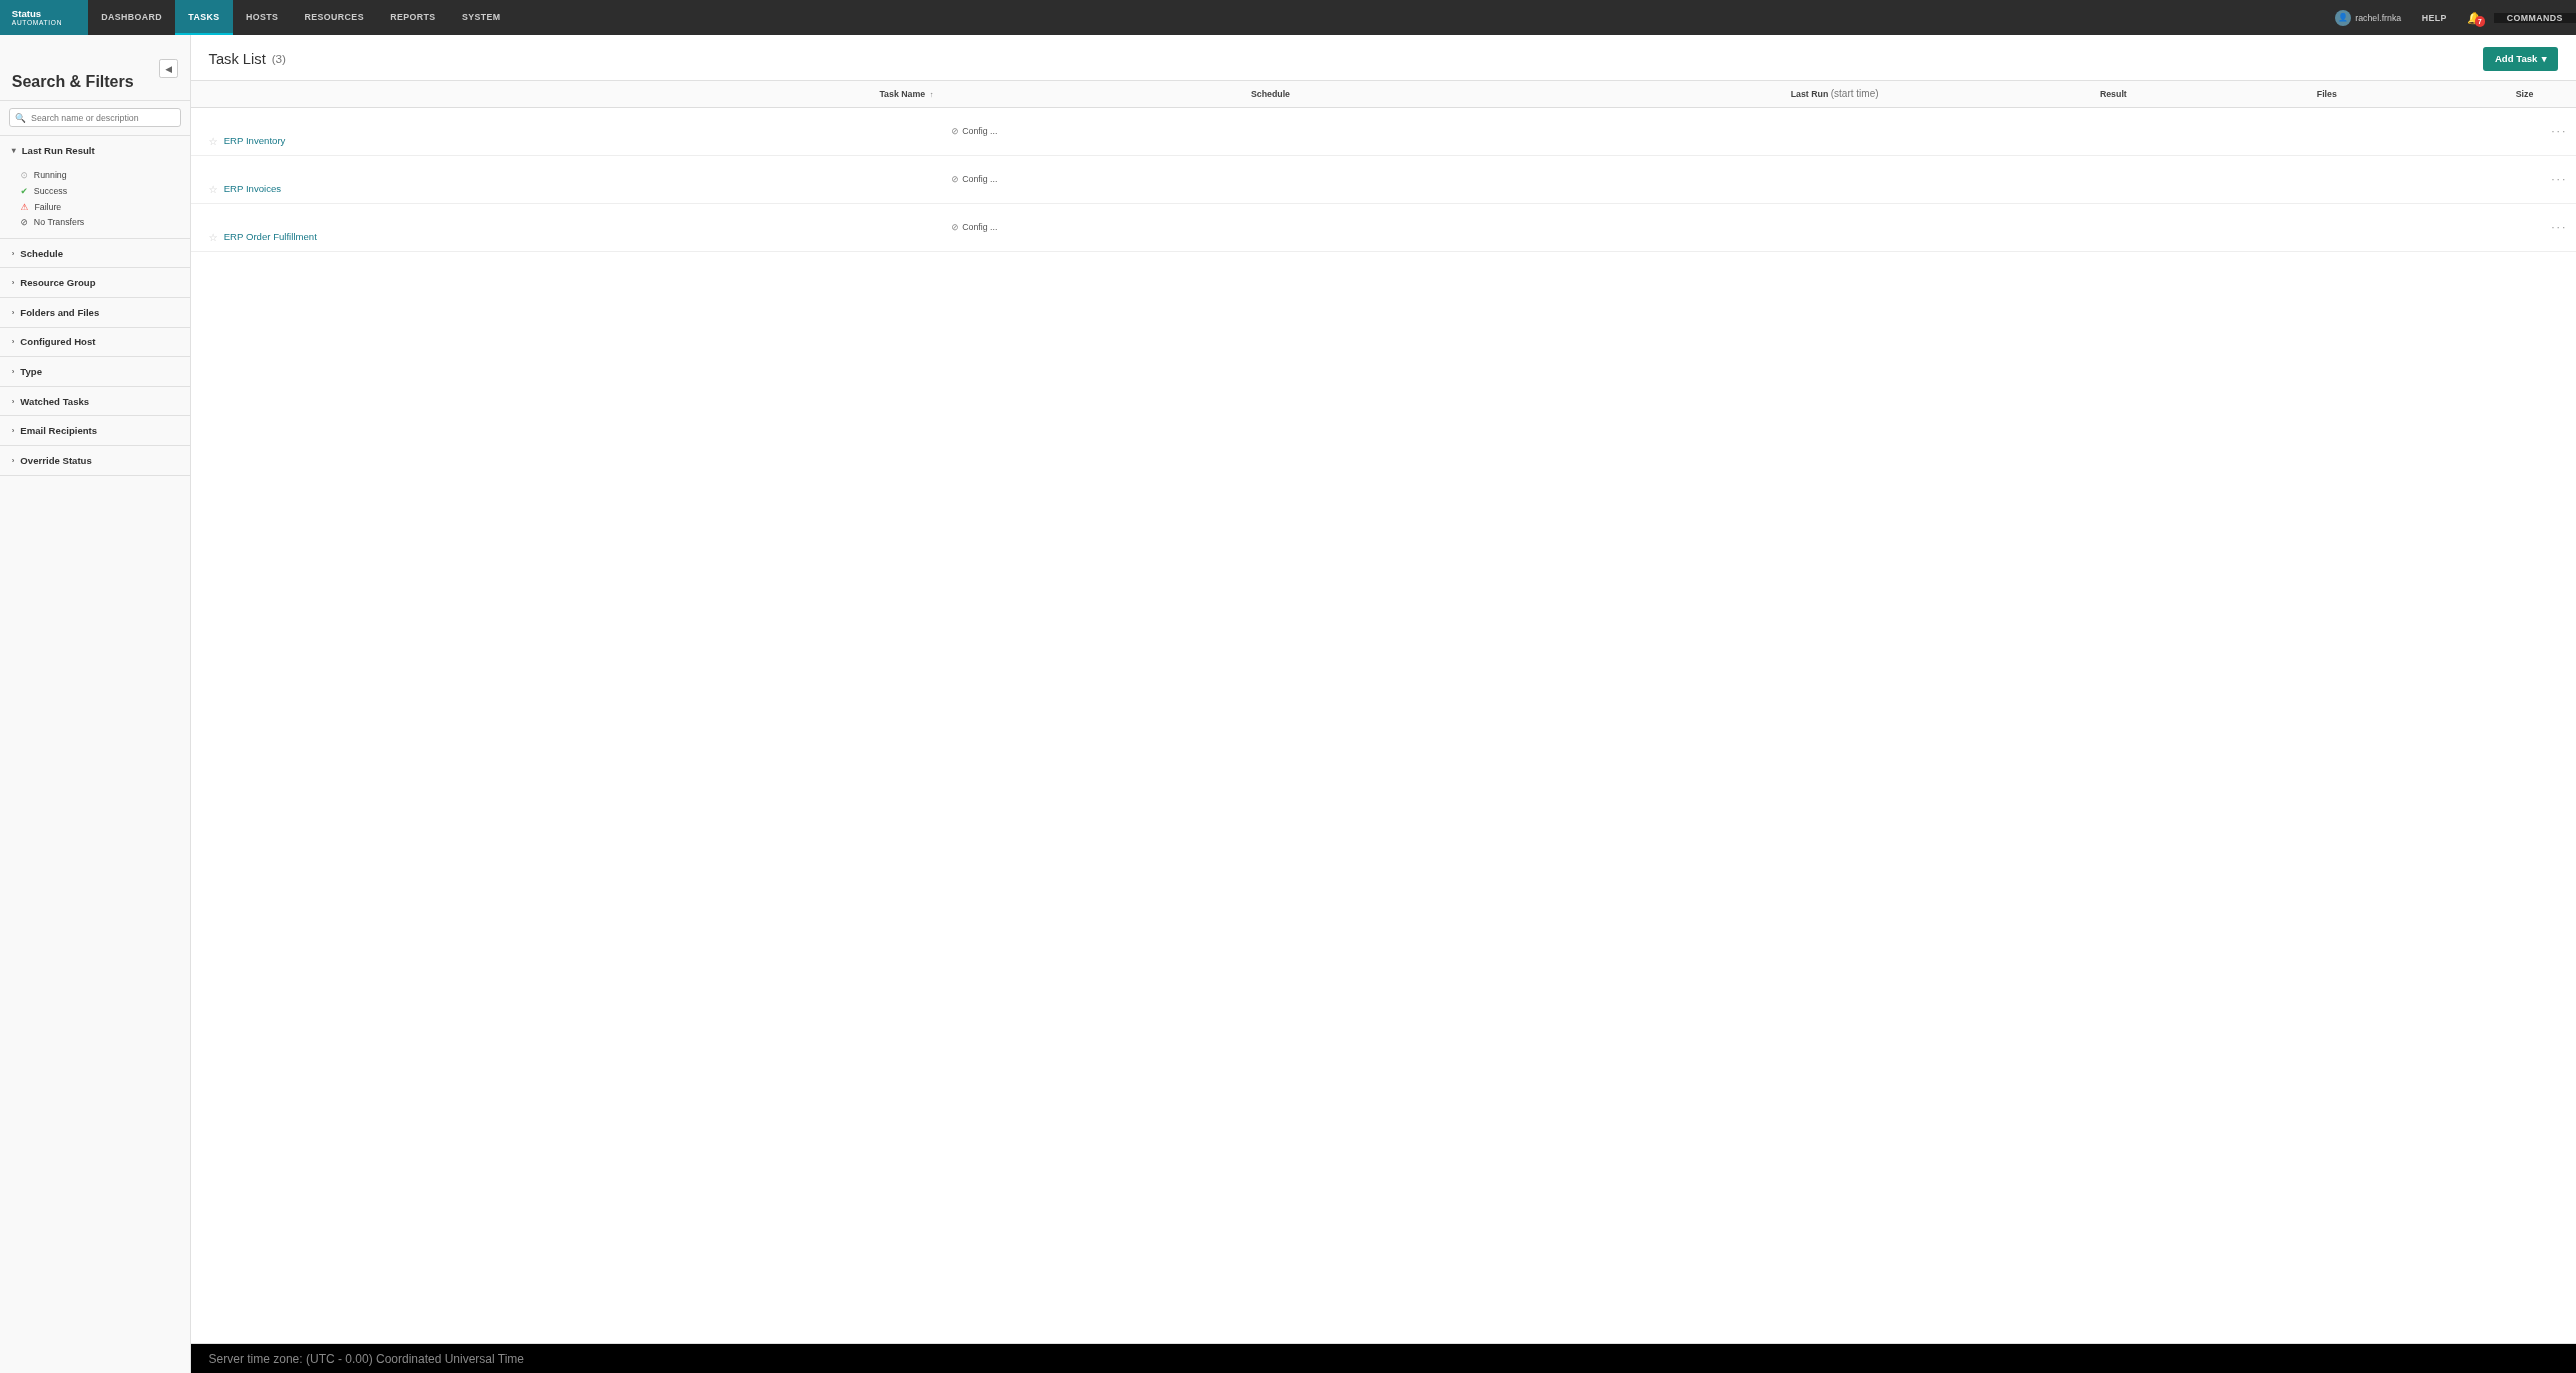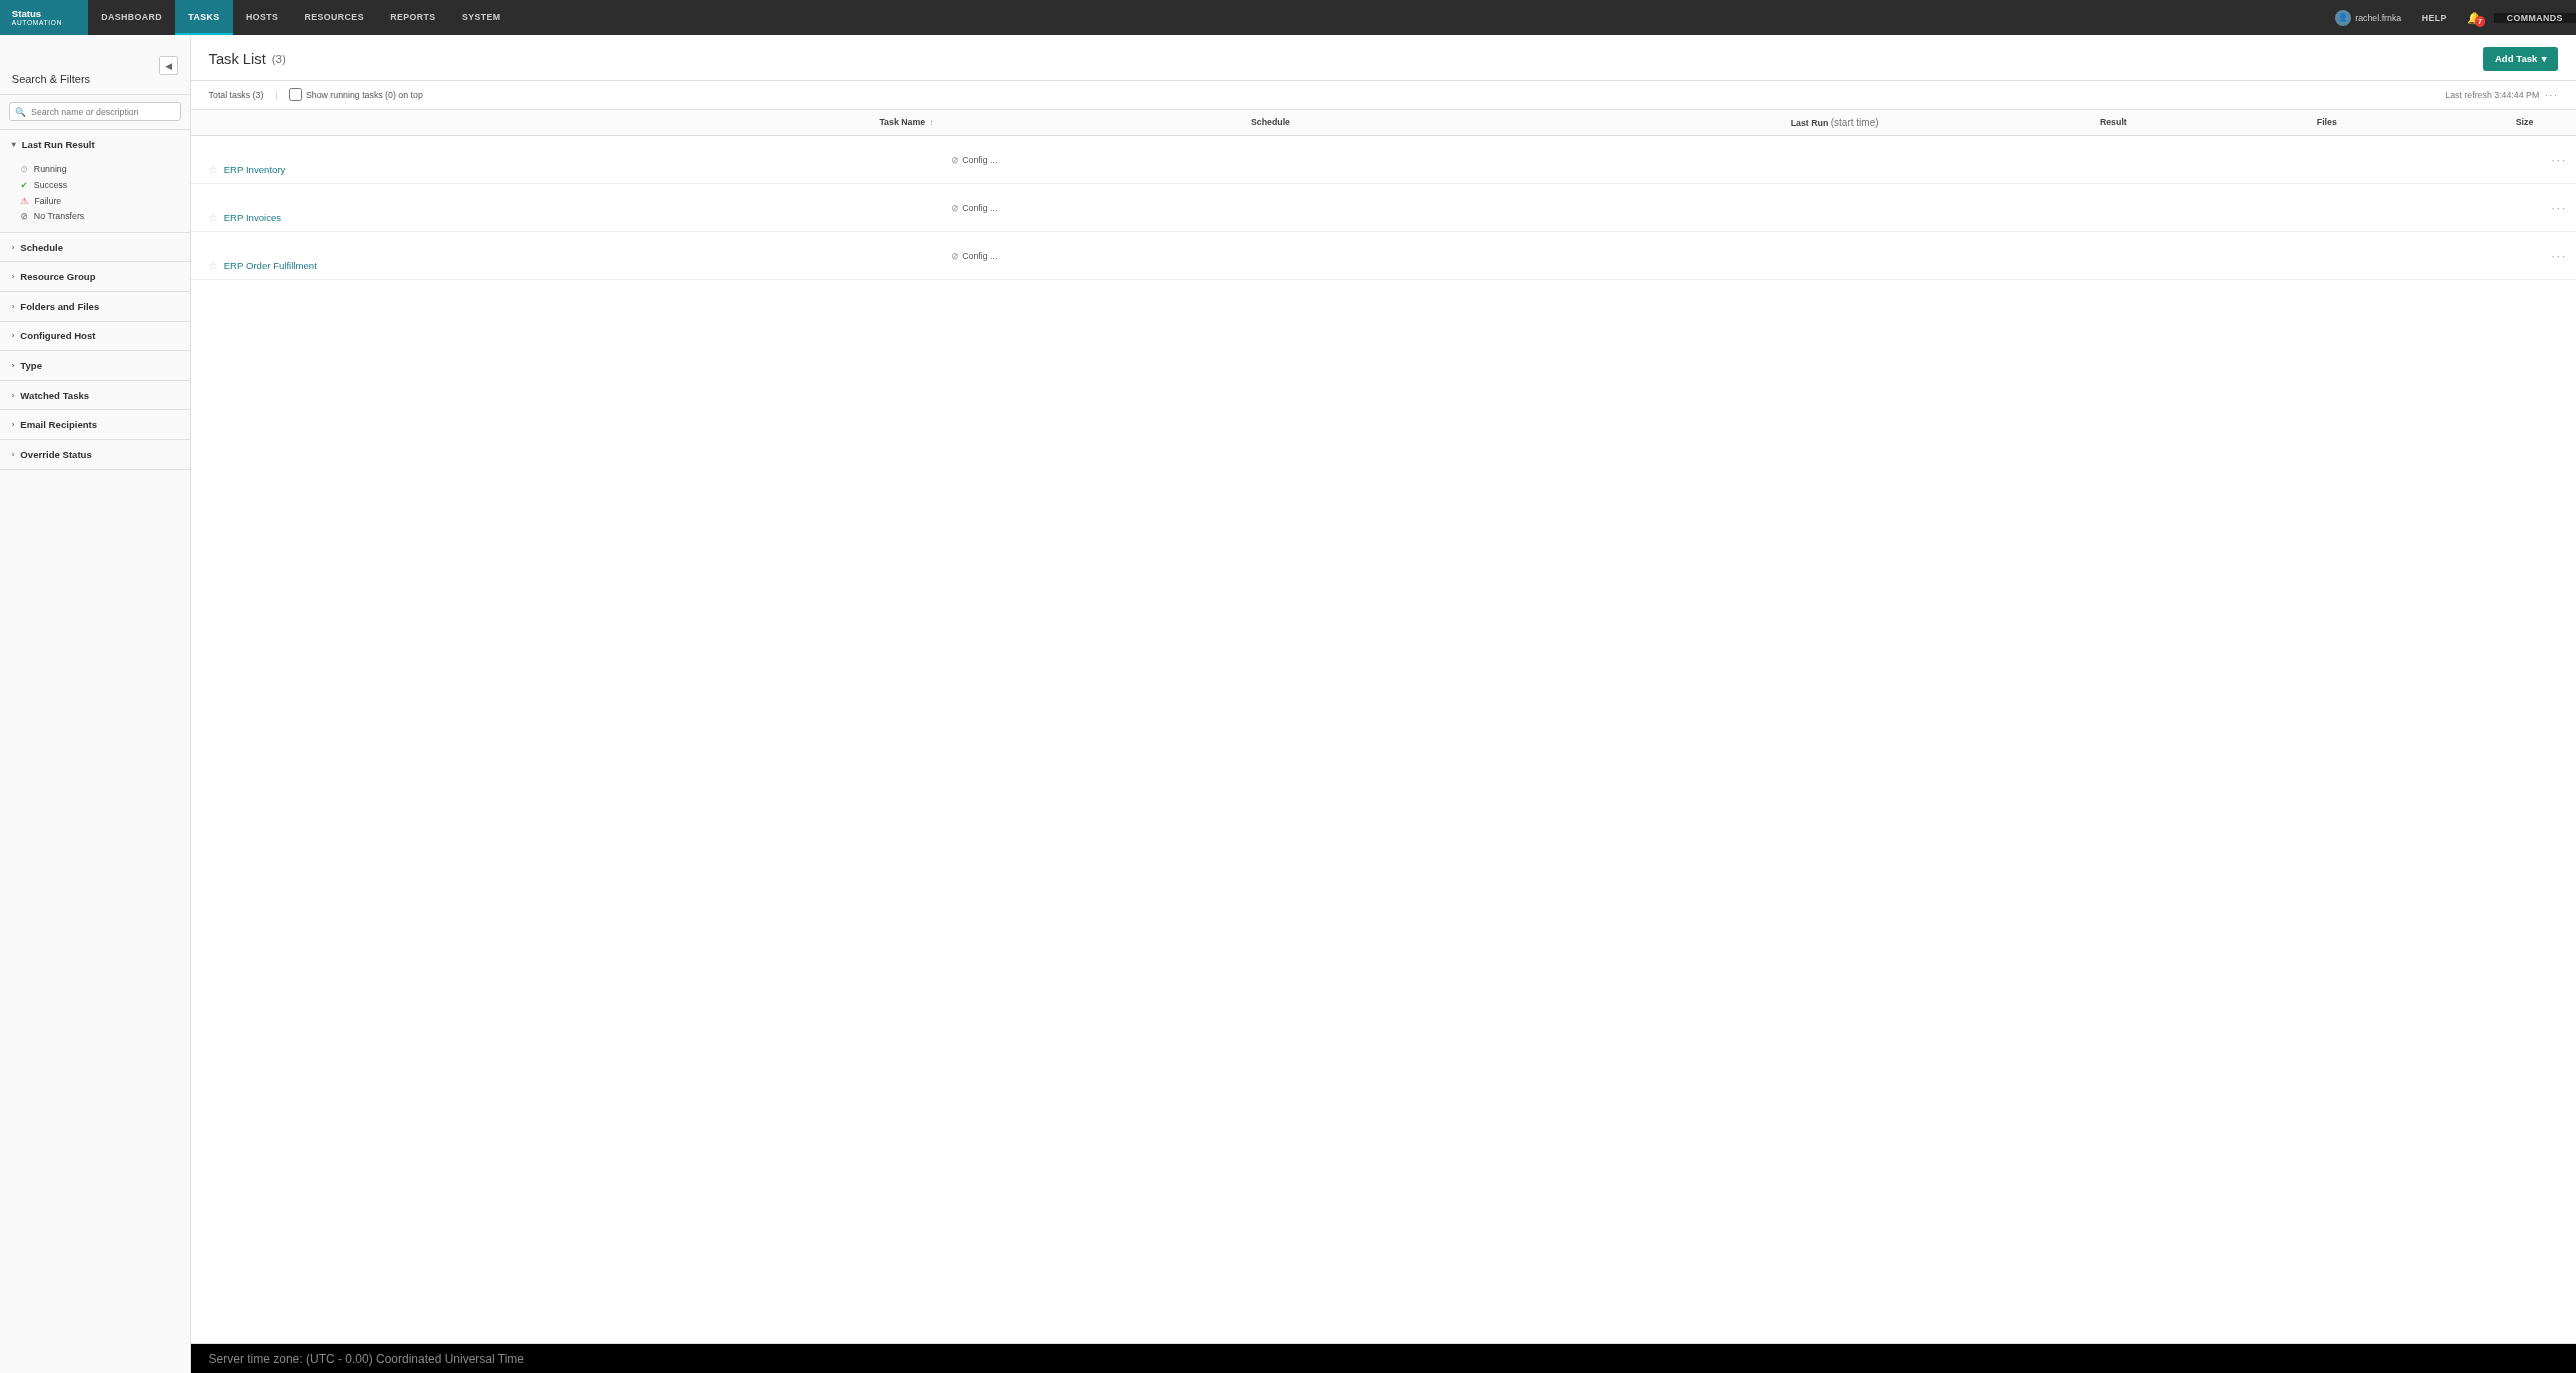--- a/index.html
+++ b/index.html
@@ -137,22 +137,22 @@
       overflow-y: auto;
     }
     .sidebar-header {
       display: flex;
       align-items: center;
       justify-content: space-between;
       padding: 11.8px 11.8px 8.8px;
       border-bottom: 0.7px solid #e0e0e0;
     }
     .sidebar-title {
-      font-size: 11px;
-      font-weight: 400;
+      font-size: 16px;
+      font-weight: 700;
       color: #333;
       margin-top: 26px;
     }
     .sidebar-collapse-btn {
       width: 19px;
       height: 19px;
       border: 0.7px solid #ccc;
       background: white;
       border-radius: 2.2px;
       cursor: pointer;
@@ -503,34 +503,20 @@
       <h1 class="page-title">
         <span>Task List</span>
         <span class="task-count-badge">(3)</span>
       </h1>
       <button class="add-task-btn">
         <span>Add Task</span>
         <span>▾</span>
       </button>
     </div>
 
-    <div class="table-controls">
-      <div class="table-controls-left">
-        <span>Total tasks (3)</span>
-        <span class="pipe">|</span>
-        <label class="show-running-label">
-          <input type="checkbox" style="">
-          <span>Show running tasks (0) on top</span>
-        </label>
-      </div>
-      <div class="table-controls-right">
-        <span class="last-refresh">Last refresh 3:44:44 PM</span>
-        <span class="refresh-dots">···</span>
-      </div>
-    </div>
 
     <div class="task-table">
       <table>
         <thead>
           <tr>
             <th>
               <span>Task Name</span>
               <span class="th-sort-icon">↑</span>
             </th>
             <th>

